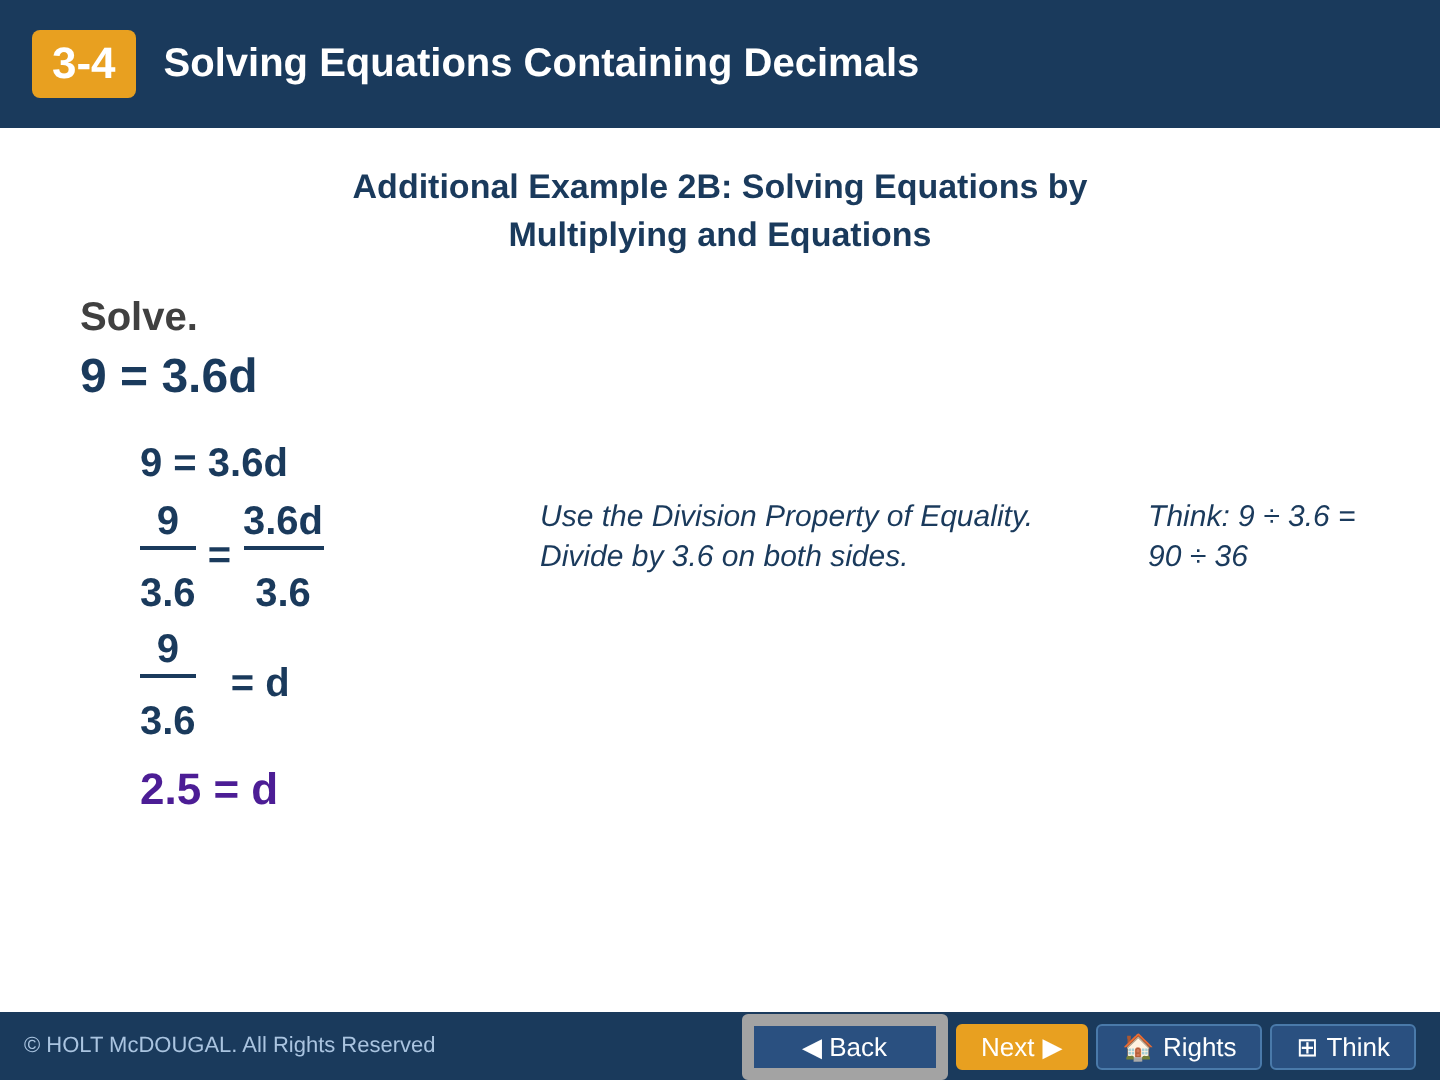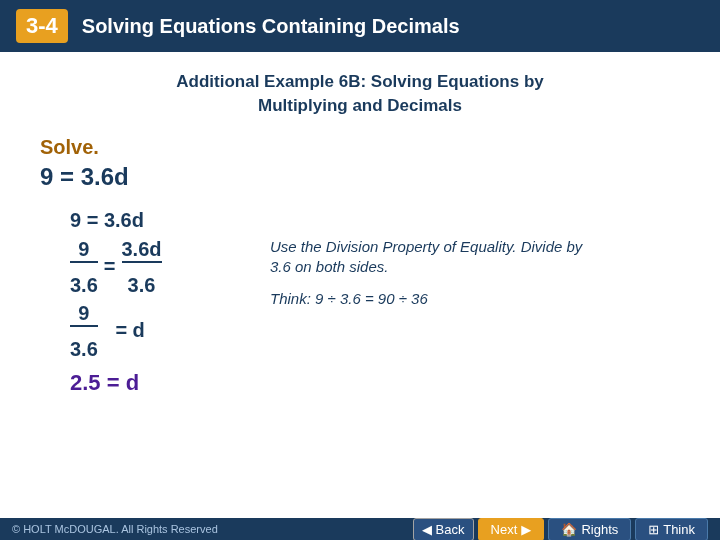--- a/index.html
+++ b/index.html
@@ -12,21 +12,21 @@
       overflow: hidden;
     }
 
     
     .header {
       background: #1a3a5c;
       color: #fff;
       display: flex;
       align-items: center;
       padding: 0 16px;
-      height: 52px;
+      height: 64px;
     }
 
     .header-badge {
       background: #e8a020;
       color: #fff;
       font-weight: bold;
       font-size: 22px;
       padding: 4px 10px;
       border-radius: 4px;
       margin-right: 14px;
@@ -49,21 +49,21 @@
       font-size: 17px;
       font-weight: bold;
       color: #1a3a5c;
       margin-bottom: 18px;
       line-height: 1.4;
     }
 
     .solve-label {
       font-size: 20px;
       font-weight: bold;
-      color: #a16207;
+      color: #404040;
       margin-bottom: 4px;
     }
 
     .solve-equation {
       font-size: 24px;
       font-weight: bold;
       color: #1a3a5c;
       margin-bottom: 18px;
     }
 
@@ -127,40 +127,40 @@
     .step-last {
       font-size: 22px;
       font-weight: bold;
       color: #4c1d95;
       margin-top: 4px;
     }
 
     
     .notes {
       display: flex;
-      flex-direction: column;
+      flex-direction: row;
       gap: 12px;
       padding-top: 28px;
     }
 
     .note-text {
       font-size: 15px;
       color: #1a3a5c;
       font-style: italic;
       line-height: 1.35;
       max-width: 320px;
     }
 
     
     .footer {
       position: absolute;
       bottom: 0;
       left: 0;
       width: 720px;
-      height: 22px;
+      height: 34px;
       background: #1a3a5c;
       display: flex;
       align-items: center;
       justify-content: space-between;
       padding: 0 12px;
       gap: 48px;
     }
 
     .footer-copyright {
       font-size: 11px;
@@ -187,41 +187,41 @@
     }
 
     .footer-btn.active {
       background: #e8a020;
       border-color: #e8a020;
     }
 
     .nav-arrow {
       background: #2a5080;
       color: #fff;
-      border: 1px solid #a3a3a3;
+      border: 6px solid #a3a3a3;
       border-radius: 3px;
-      padding: 3px 8px;
+      padding: 3px 24px;
       font-size: 13px;
       cursor: pointer;
       margin-left: 32px;
     }
   </style>
 </head>
 <body>
 
 <div class="header">
   <div class="header-badge">3-4</div>
   <div class="header-title">Solving Equations Containing Decimals</div>
 </div>
 
 <div class="content">
 
   <div class="subtitle">
-    <span>Additional Example 6B: Solving Equations by</span><br>
-    <span>Multiplying and Decimals</span>
+    <span>Additional Example 2B: Solving Equations by</span><br>
+    <span>Multiplying and Equations</span>
   </div>
 
   <div class="solve-label">Solve.</div>
   <div class="solve-equation">9 = 3.6d</div>
 
   <div class="work-area">
 
     <div class="steps">
 
       <div class="step-line">

